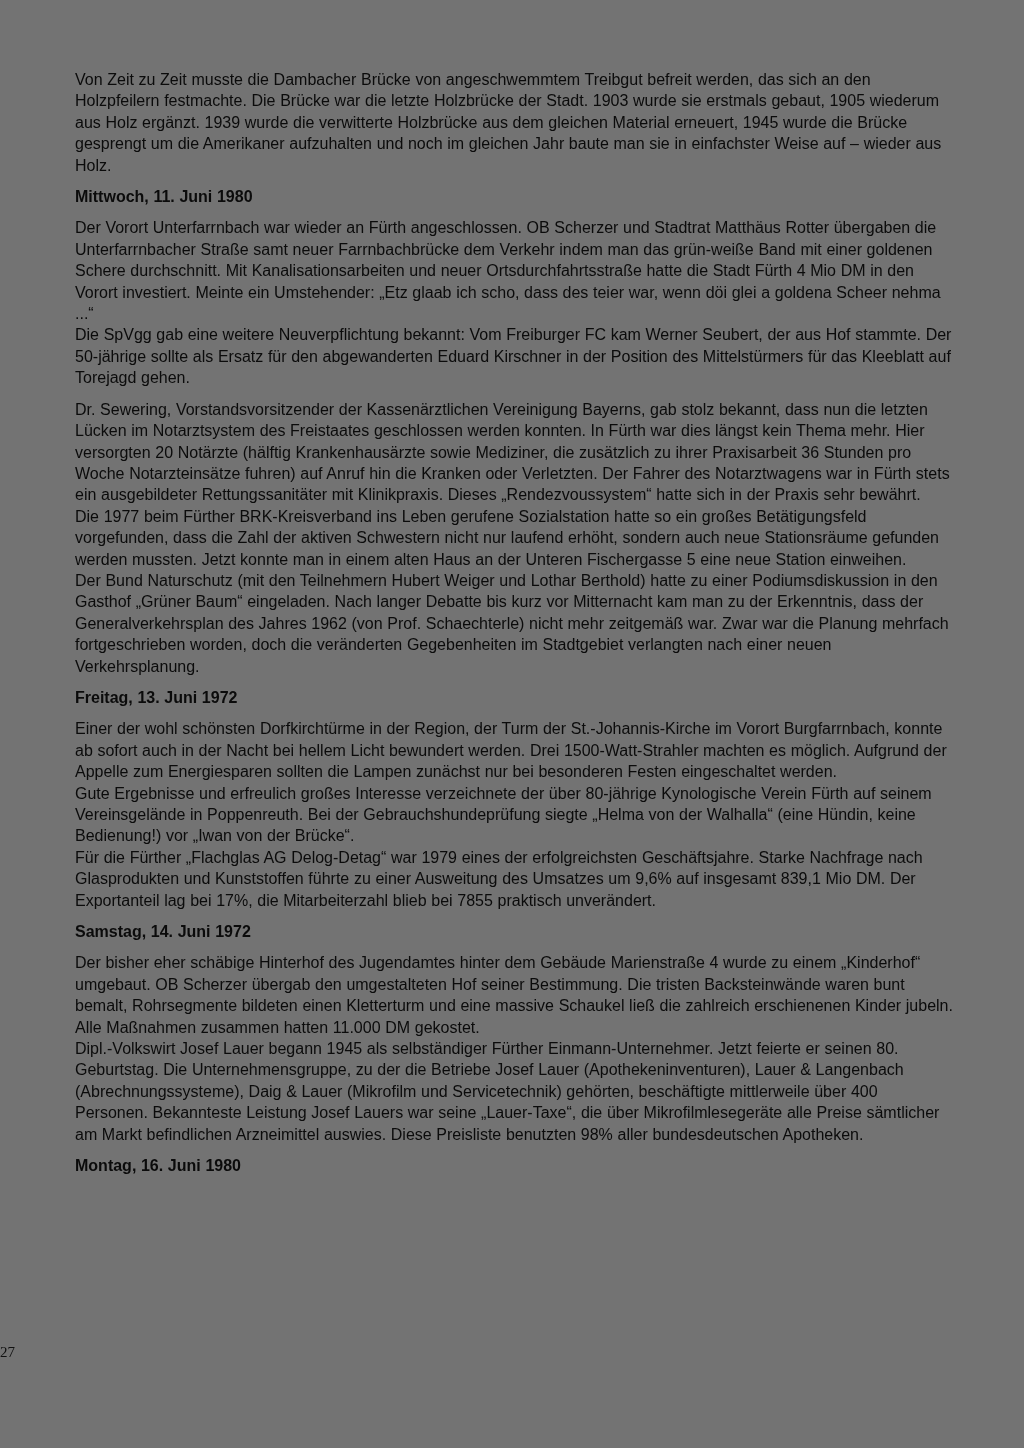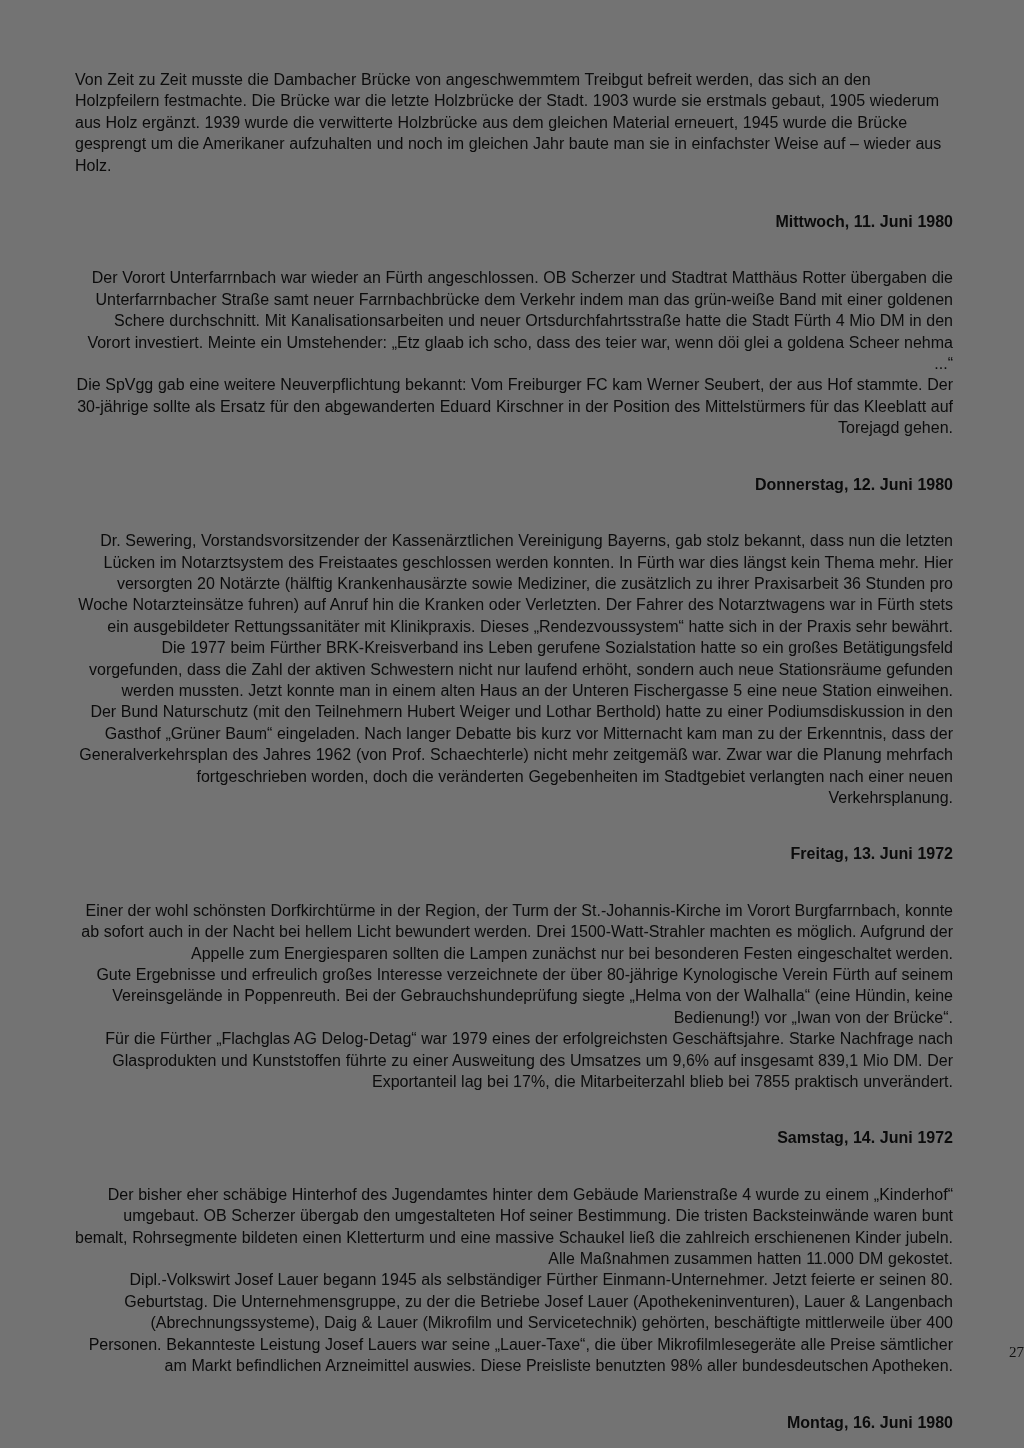--- a/index.html
+++ b/index.html
@@ -20,55 +20,53 @@
     top: 69px;
     width: 878px;
     font-family: "Liberation Sans", "DejaVu Sans", sans-serif;
     font-size: 16px;
     line-height: 21.4px;
     color: #0b0b0b;
     text-align: left;
     word-spacing: 0.2px;
   }
   .block + .block {
-    margin-top: 35px; 
-    text-align: right;
+    margin-top: 10px; 
   }
   .heading {
     font-weight: bold;
   }
   .para-line {
     
   }
   .page-number {
     position: absolute;
     left: 0;
     right: 0;
     top: 1344px;
-    text-align: right;
+    text-align: left;
     font-family: "Liberation Serif", "DejaVu Serif", serif;
     font-size: 15px;
     color: #111111;
   }
 </style>
 </head>
 <body>
 
 <div class="page">
   <div class="content">
 
   <div class="block paragraph">
         <div class="para-line">Von Zeit zu Zeit musste die Dambacher Brücke von angeschwemmtem Treibgut befreit werden, das sich an den Holzpfeilern festmachte. Die Brücke war die letzte Holzbrücke der Stadt. 1903 wurde sie erstmals gebaut, 1905 wiederum aus Holz ergänzt. 1939 wurde die verwitterte Holzbrücke aus dem gleichen Material erneuert, 1945 wurde die Brücke gesprengt um die Amerikaner aufzuhalten und noch im gleichen Jahr baute man sie in einfachster Weise auf – wieder aus Holz.</div>
       </div>
       <div class="block heading">Mittwoch, 11. Juni 1980</div>
       <div class="block paragraph">
         <div class="para-line">Der Vorort Unterfarrnbach war wieder an Fürth angeschlossen. OB Scherzer und Stadtrat Matthäus Rotter übergaben die Unterfarrnbacher Straße samt neuer Farrnbachbrücke dem Verkehr indem man das grün-weiße Band mit einer goldenen Schere durchschnitt. Mit Kanalisationsarbeiten und neuer Ortsdurchfahrtsstraße hatte die Stadt Fürth 4 Mio DM in den Vorort investiert. Meinte ein Umstehender: „Etz glaab ich scho, dass des teier war, wenn döi glei a goldena Scheer nehma ...“</div>
-        <div class="para-line">Die SpVgg gab eine weitere Neuverpflichtung bekannt: Vom Freiburger FC kam Werner Seubert, der aus Hof stammte. Der 30-jährige sollte als Ersatz für den abgewanderten Eduard Kirschner in der Position des Mittelstürmers für das Kleeblatt auf Torejagd gehen.</div>
+        <div class="para-line">Die SpVgg gab eine weitere Neuverpflichtung bekannt: Vom Freiburger FC kam Werner Seubert, der aus Hof stammte. Der 50-jährige sollte als Ersatz für den abgewanderten Eduard Kirschner in der Position des Mittelstürmers für das Kleeblatt auf Torejagd gehen.</div>
       </div>
-      <div class="block heading">Donnerstag, 12. Juni 1980</div>
       <div class="block paragraph">
         <div class="para-line">Dr. Sewering, Vorstandsvorsitzender der Kassenärztlichen Vereinigung Bayerns, gab stolz bekannt, dass nun die letzten Lücken im Notarztsystem des Freistaates geschlossen werden konnten. In Fürth war dies längst kein Thema mehr. Hier versorgten 20 Notärzte (hälftig Krankenhausärzte sowie Mediziner, die zusätzlich zu ihrer Praxisarbeit 36 Stunden pro Woche Notarzteinsätze fuhren) auf Anruf hin die Kranken oder Verletzten. Der Fahrer des Notarztwagens war in Fürth stets ein ausgebildeter Rettungssanitäter mit Klinikpraxis. Dieses „Rendezvoussystem“ hatte sich in der Praxis sehr bewährt.</div>
         <div class="para-line">Die 1977 beim Fürther BRK-Kreisverband ins Leben gerufene Sozialstation hatte so ein großes Betätigungsfeld vorgefunden, dass die Zahl der aktiven Schwestern nicht nur laufend erhöht, sondern auch neue Stationsräume gefunden werden mussten. Jetzt konnte man in einem alten Haus an der Unteren Fischergasse 5 eine neue Station einweihen.</div>
         <div class="para-line">Der Bund Naturschutz (mit den Teilnehmern Hubert Weiger und Lothar Berthold) hatte zu einer Podiumsdiskussion in den Gasthof „Grüner Baum“ eingeladen. Nach langer Debatte bis kurz vor Mitternacht kam man zu der Erkenntnis, dass der Generalverkehrsplan des Jahres 1962 (von Prof. Schaechterle) nicht mehr zeitgemäß war. Zwar war die Planung mehrfach fortgeschrieben worden, doch die veränderten Gegebenheiten im Stadtgebiet verlangten nach einer neuen Verkehrsplanung.</div>
       </div>
       <div class="block heading">Freitag, 13. Juni 1972</div>
       <div class="block paragraph">
         <div class="para-line">Einer der wohl schönsten Dorfkirchtürme in der Region, der Turm der St.-Johannis-Kirche im Vorort Burgfarrnbach, konnte ab sofort auch in der Nacht bei hellem Licht bewundert werden. Drei 1500-Watt-Strahler machten es möglich. Aufgrund der Appelle zum Energiesparen sollten die Lampen zunächst nur bei besonderen Festen eingeschaltet werden.</div>
         <div class="para-line">Gute Ergebnisse und erfreulich großes Interesse verzeichnete der über 80-jährige Kynologische Verein Fürth auf seinem Vereinsgelände in Poppenreuth. Bei der Gebrauchshundeprüfung siegte „Helma von der Walhalla“ (eine Hündin, keine Bedienung!) vor „Iwan von der Brücke“.</div>
         <div class="para-line">Für die Fürther „Flachglas AG Delog-Detag“ war 1979 eines der erfolgreichsten Geschäftsjahre. Starke Nachfrage nach Glasprodukten und Kunststoffen führte zu einer Ausweitung des Umsatzes um 9,6% auf insgesamt 839,1 Mio DM. Der Exportanteil lag bei 17%, die Mitarbeiterzahl blieb bei 7855 praktisch unverändert.</div>

